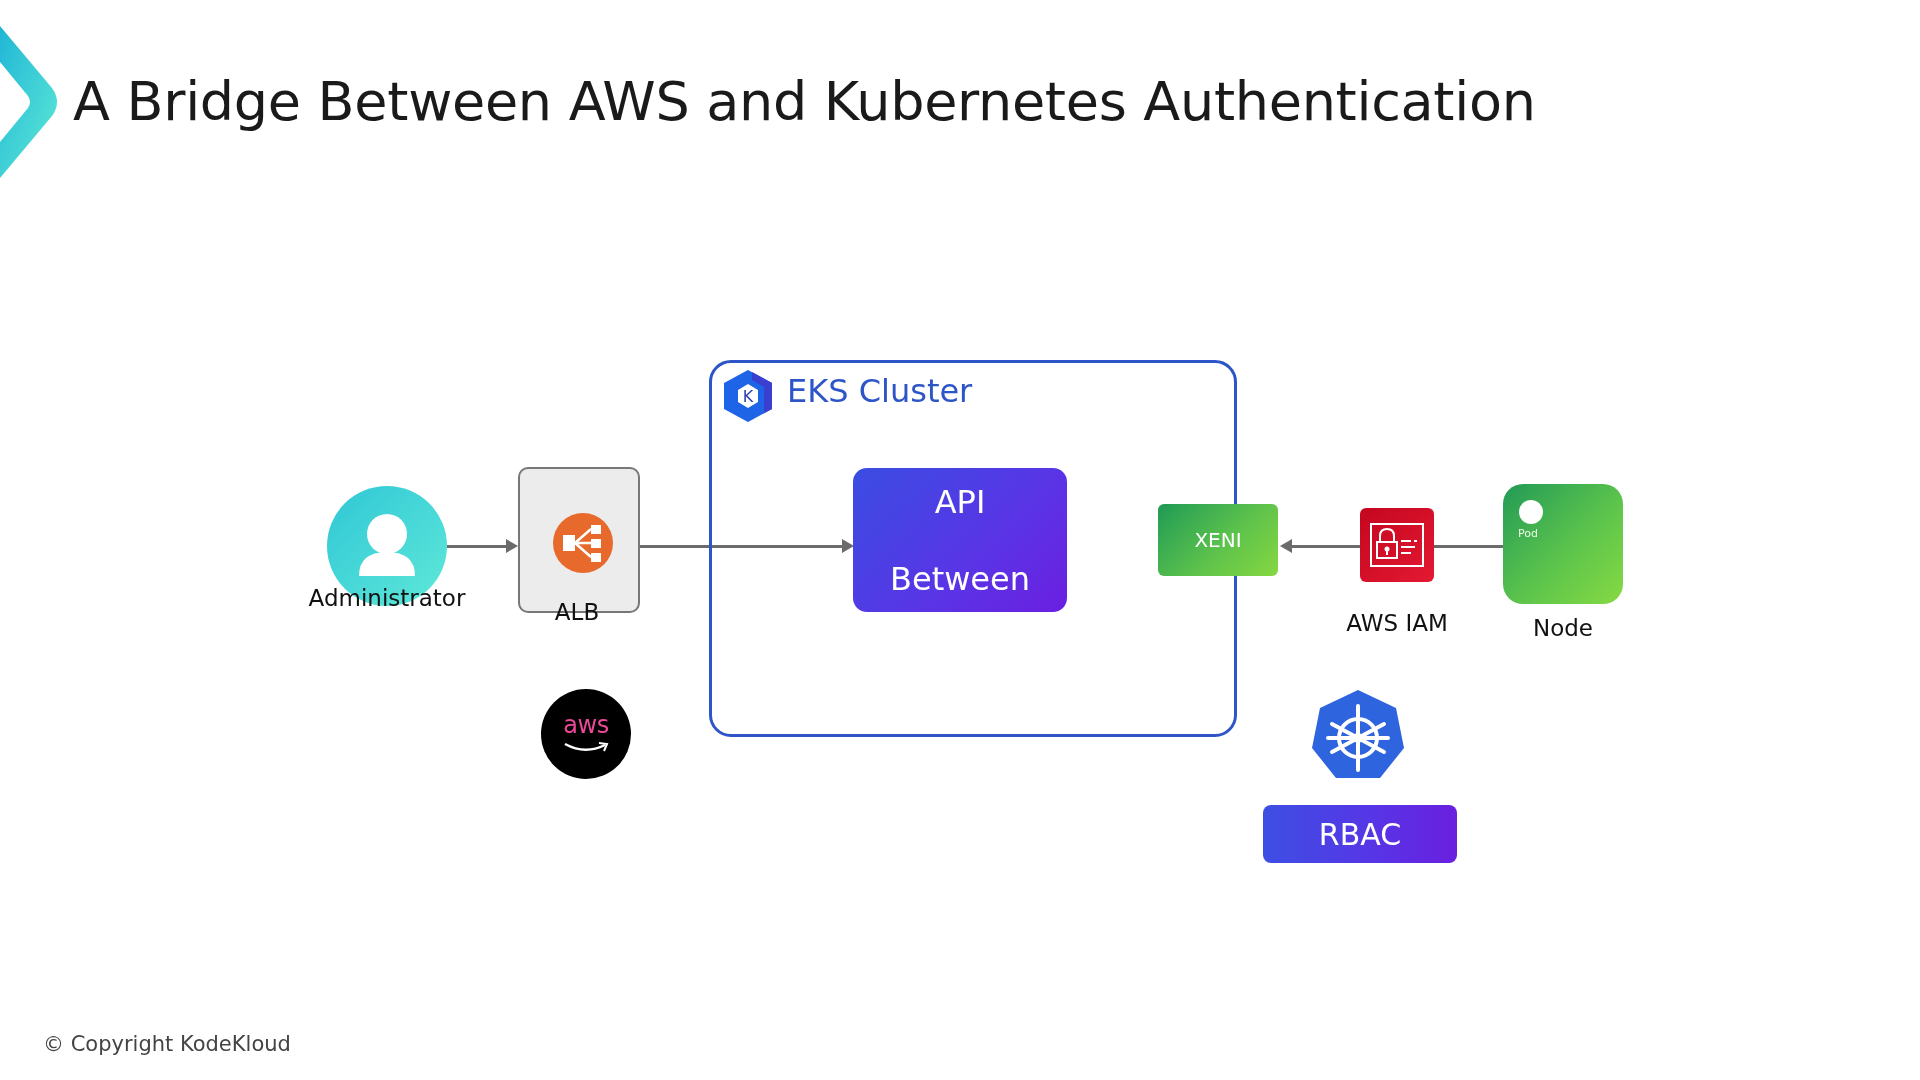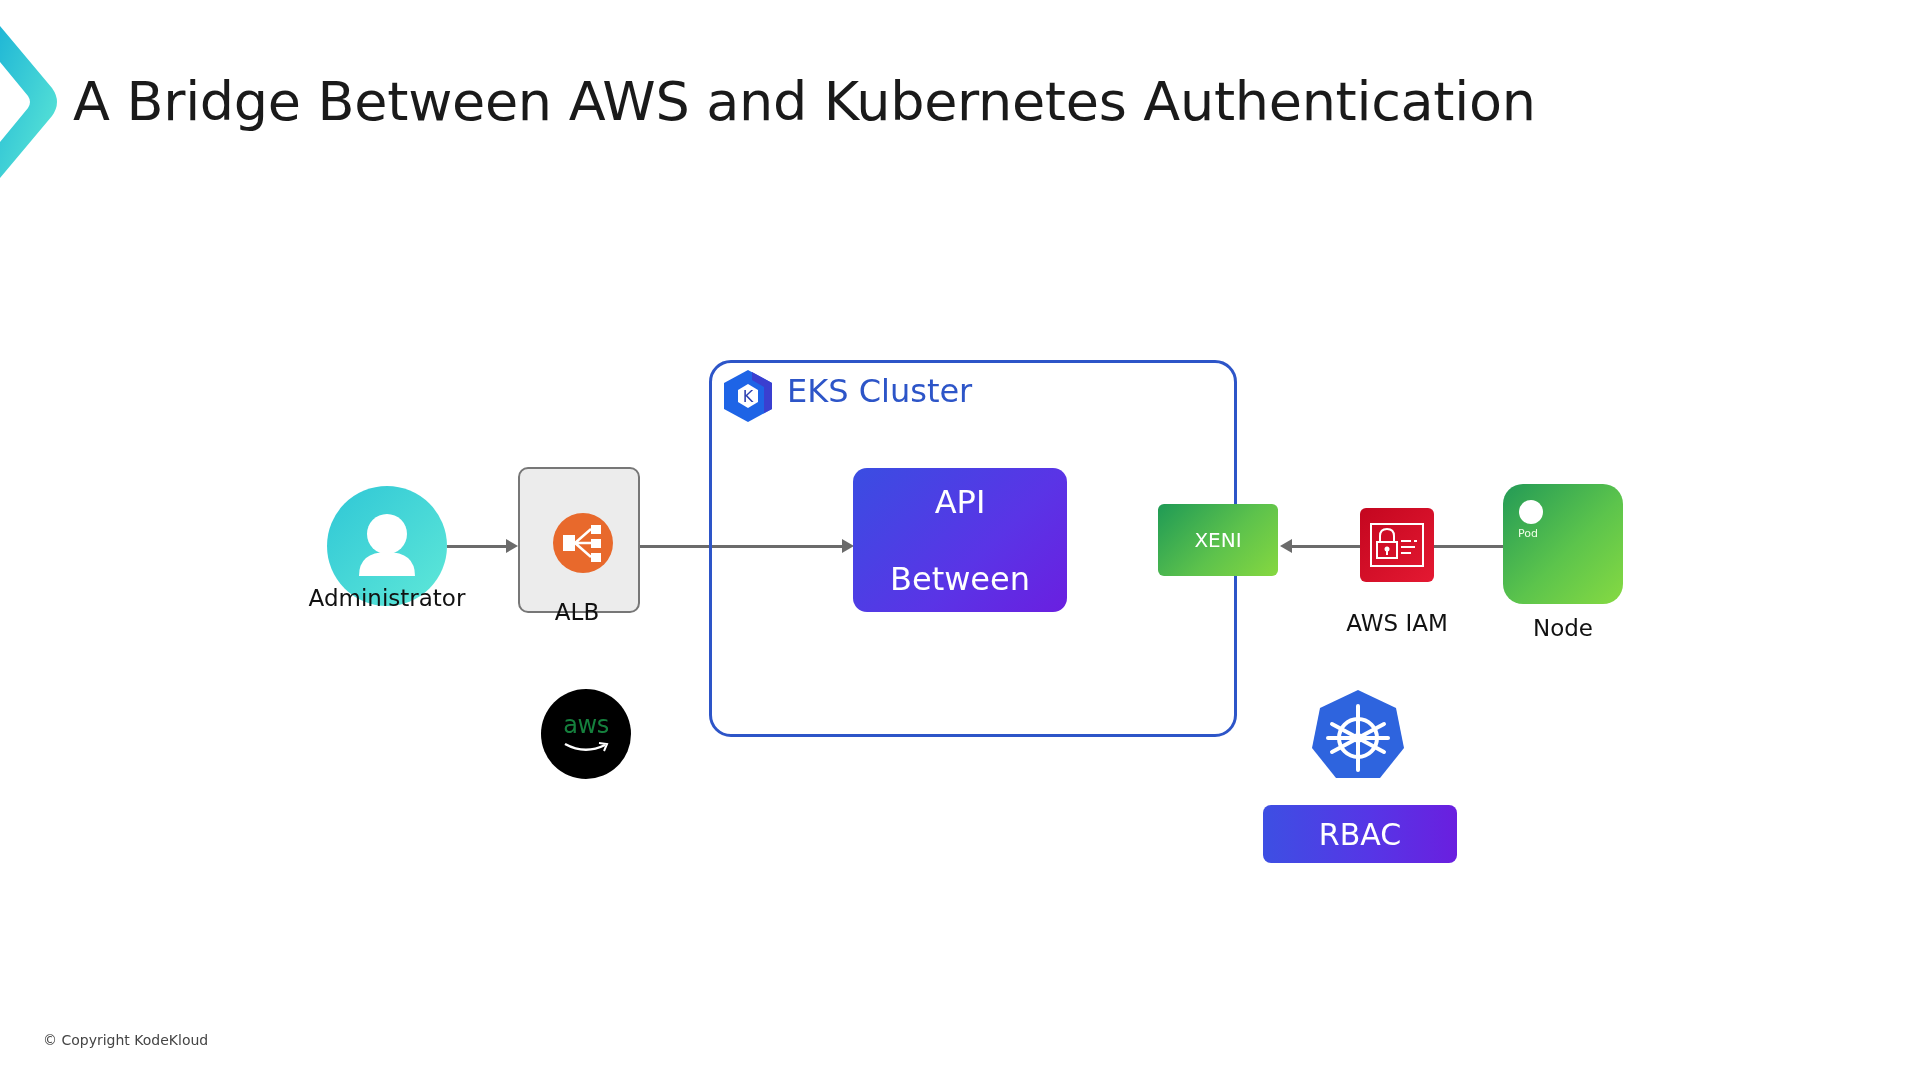--- a/index.html
+++ b/index.html
@@ -1,21 +1,21 @@
 <!DOCTYPE html>
 <html><head>
 <meta charset="utf-8">
 <style>
   html, body { margin:0; padding:0; }
   body { width:1920px; height:1080px; background:#ffffff; position:relative; overflow:hidden;
          font-family:"DejaVu Sans", sans-serif; color:#111; }
   .abs { position:absolute; }
   #brand-chevron { left:0; top:24px; width:64px; height:156px; }
   #page-title { left:73px; top:64px; font-size:54px; line-height:76px; color:#1a1a1a; white-space:nowrap; letter-spacing:-0.3px; }
-  #copyright { left:43px; top:1032px; font-size:14px; color:#444; white-space:nowrap; }
+  #copyright { left:43px; top:1032px; font-size:21px; color:#444; white-space:nowrap; }
 
   .connector { position:absolute; background:#6b6b6b; height:3px; }
   .arrowhead { position:absolute; width:0; height:0; border-top:7px solid transparent; border-bottom:7px solid transparent; }
   .arrowhead.right { border-left:12px solid #6b6b6b; }
   .arrowhead.left { border-right:12px solid #6b6b6b; }
 
   #admin-circle { left:327px; top:486px; width:120px; height:120px; border-radius:50%;
     background:linear-gradient(135deg,#2fc7d6 0%,#5fe8d8 100%); }
   .label { position:absolute; font-size:23px; color:#111; text-align:center; white-space:nowrap; }
 
@@ -89,21 +89,21 @@
   <circle cx="30" cy="30" r="30" fill="#e8692c"></circle>
   <rect x="10" y="22" width="12" height="16" fill="#fff"></rect>
   <rect x="38" y="12" width="10" height="9" fill="#fff"></rect>
   <rect x="38" y="26" width="10" height="9" fill="#fff"></rect>
   <rect x="38" y="40" width="10" height="9" fill="#fff"></rect>
   <path d="M22 30 L38 16 M22 30 L38 30 M22 30 L38 44" stroke="#fff" stroke-width="2.5" fill="none"></path>
 </svg>
 <div class="label" style="left:537px; top:599px; width:80px;">ALB</div>
 
 <div id="aws-badge" class="abs">
-  <div style="position:absolute; left:0; width:90px; top:22px; text-align:center; color:#15803d; font-size:24px; letter-spacing:-0.5px;">aws</div>
+  <div style="position:absolute; left:0; width:90px; top:22px; text-align:center; color:#ec4899; font-size:24px; letter-spacing:-0.5px;">aws</div>
   <svg style="position:absolute; left:22px; top:52px;" width="46" height="14" viewBox="0 0 46 14">
     <path d="M2 3 Q22 14 42 4" stroke="#fff" stroke-width="2.5" fill="none"></path>
     <path d="M36 2 L44 3 L41 10" stroke="#fff" stroke-width="2" fill="none"></path>
   </svg>
 </div>
 
 <div id="eks-box" class="abs"></div>
 <svg id="eks-icon" class="abs" viewBox="0 0 52 56">
   <path d="M26 2 L50 15 L50 41 L26 54 L2 41 L2 15 Z" fill="#1e64e6"></path>
   <path d="M30 4 L50 15 L50 41 L42 45 L42 19 L30 12 Z" fill="#3a3fd0"></path>

